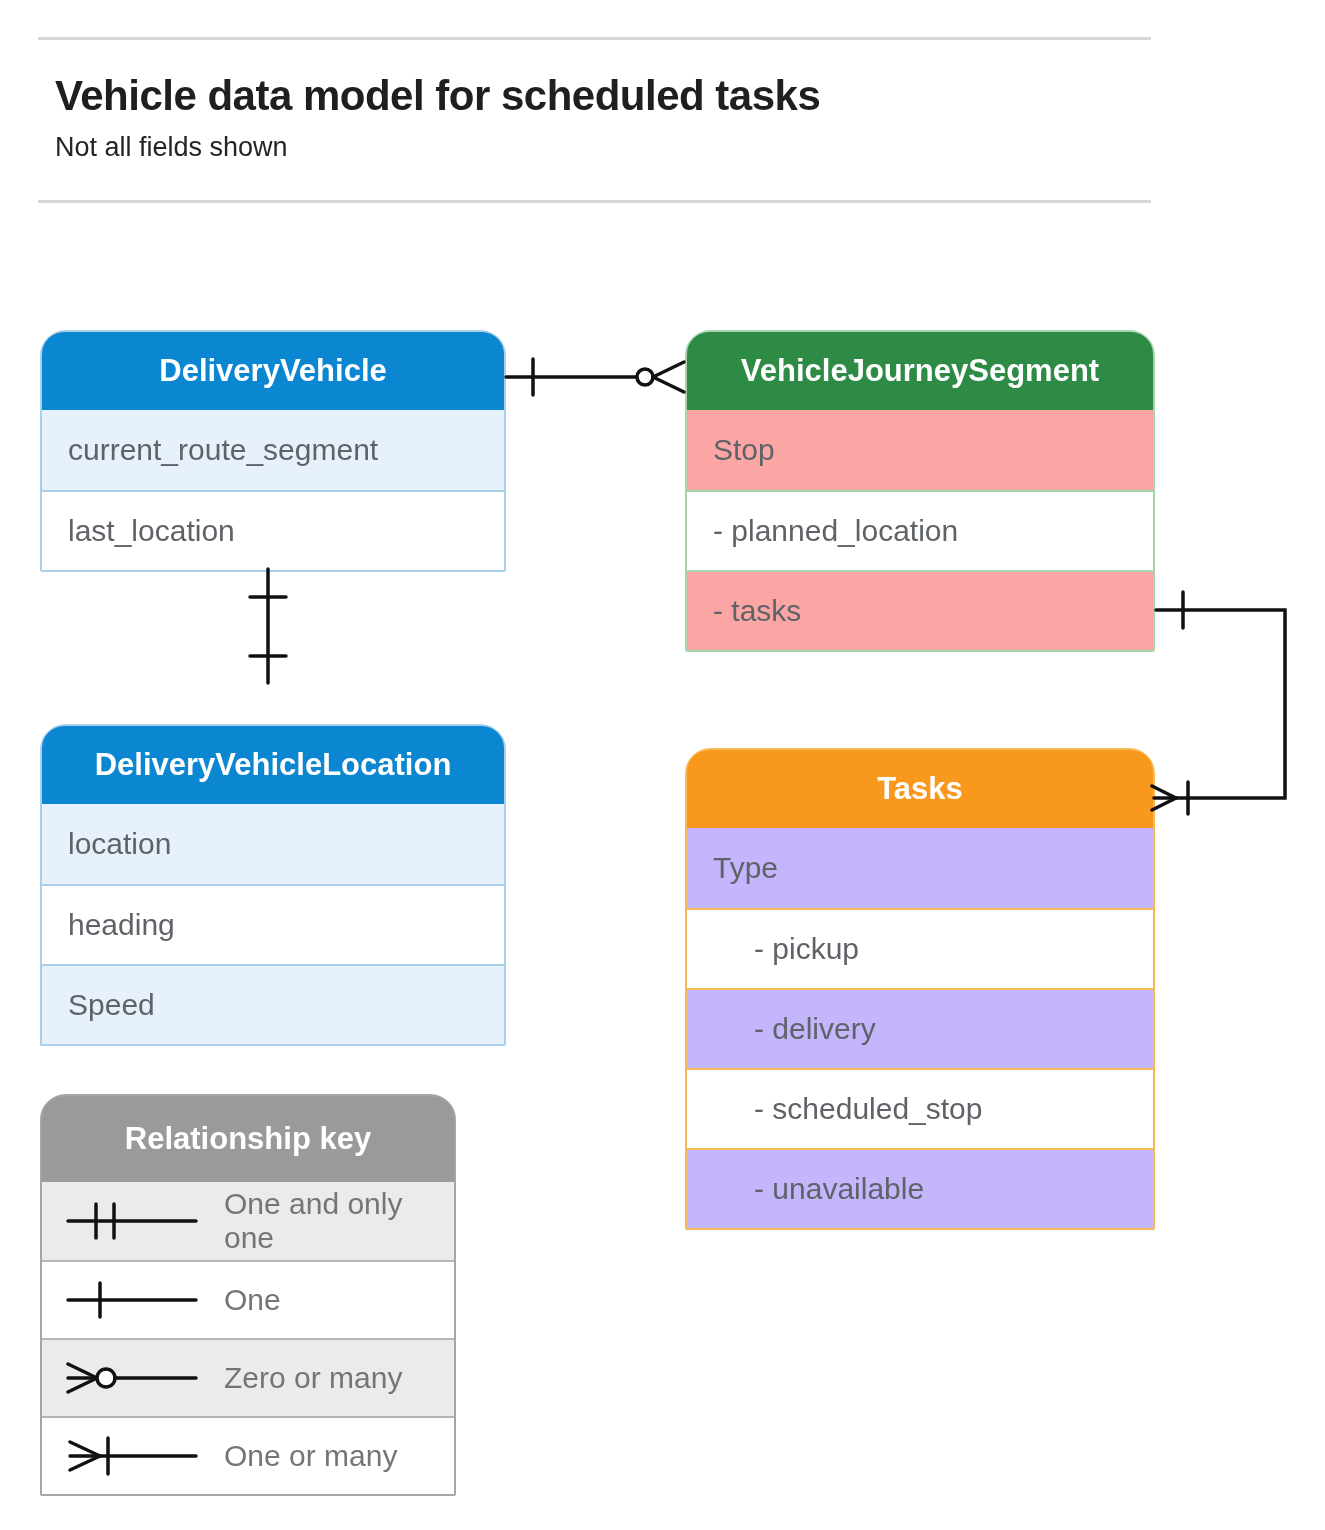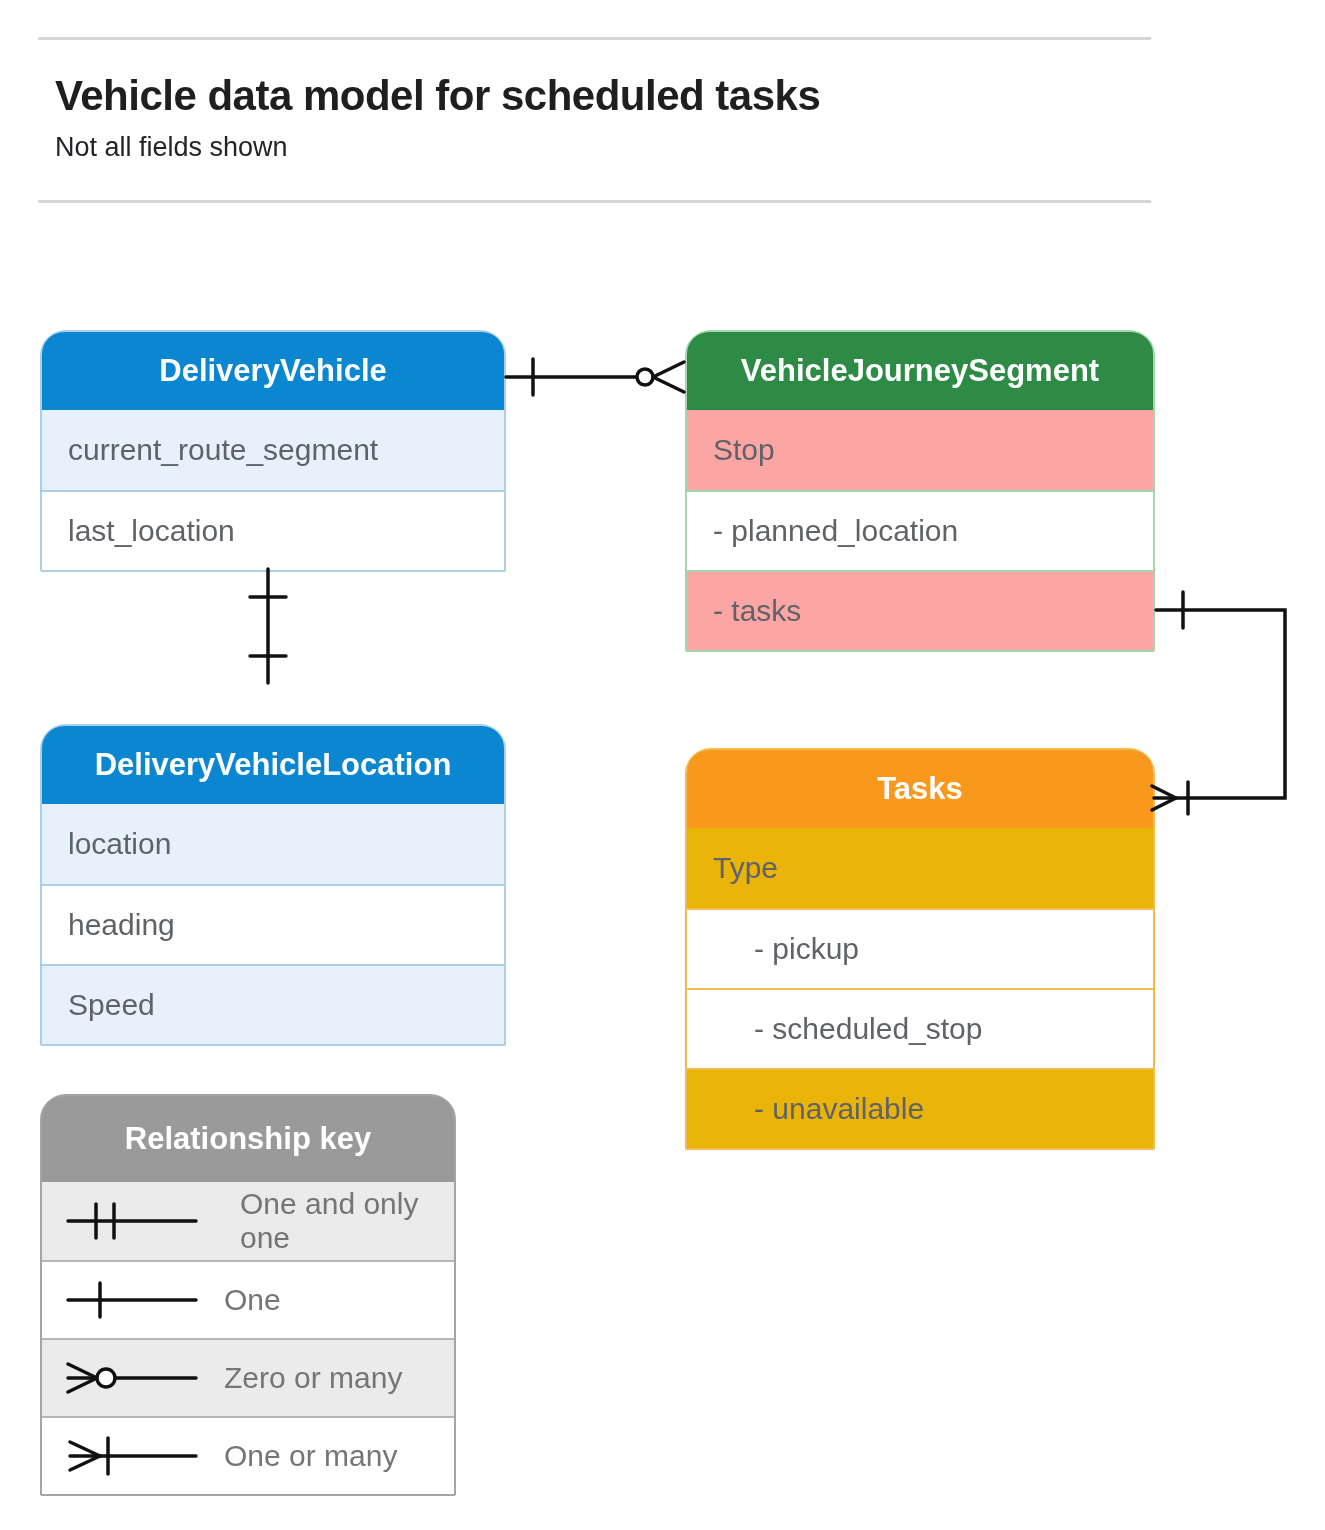--- a/index.html
+++ b/index.html
@@ -26,21 +26,21 @@
   .blue .entity-row.tint{background:#e7f1fb;}
 
   .green{border-color:#a6d4ae;}
   .green .entity-header{background:#2e8b46;}
   .green .entity-row{border-top-color:#a6d4ae;}
   .green .entity-row.tint{background:#fca5a5;}
 
   .orange{border-color:#f5bb51;}
   .orange .entity-header{background:#f8981d;}
   .orange .entity-row{border-top-color:#f5bb51;}
-  .orange .entity-row.tint{background:#eab308;}
+  .orange .entity-row.tint{background:#c4b5fd;}
   .orange .entity-row.indent{padding-left:67px;}
 
   
   .legend{position:absolute;left:40px;top:1094px;width:416px;border:2px solid #a5a5a5;
           border-radius:26px 26px 2px 2px;background:#fff;box-sizing:border-box;}
   .legend-header{height:86px;background:#9a9a9a;border-radius:22px 22px 0 0;display:flex;align-items:center;
                  justify-content:center;color:#fff;font-size:31px;font-weight:700;}
   .legend-row{height:78px;display:flex;align-items:center;padding-left:24px;box-sizing:border-box;
               border-top:2px solid #b5b5b5;font-size:30px;color:#757575;}
   .legend-row.tint{background:#ebebeb;}
@@ -108,33 +108,36 @@
   <div class="entity orange" style="left:685px;top:748px;width:470px;">
     <div class="entity-header">
       <span>Tasks</span>
     </div>
     <div class="entity-row tint" style="border-top:none;">
       <span>Type</span>
     </div>
     <div class="entity-row indent">
       <span>- pickup</span>
     </div>
+    <div class="entity-row tint indent">
+      <span>- delivery</span>
+    </div>
     <div class="entity-row indent">
       <span>- scheduled_stop</span>
     </div>
     <div class="entity-row tint indent">
       <span>- unavailable</span>
     </div>
   </div>
 
   <div class="legend">
     <div class="legend-header">
       <span>Relationship key</span>
     </div>
-    <div class="legend-row tint" style="border-top:none;gap:16px;">
+    <div class="legend-row tint" style="border-top:none;">
       <svg class="legend-symbol" viewBox="0 0 132 44">
         <path d="M2 22 H130"></path>
           <path d="M30 5 V39"></path>
           <path d="M48 5 V39"></path>
       </svg>
       <span>One and only one</span>
     </div>
     <div class="legend-row">
       <svg class="legend-symbol" viewBox="0 0 132 44">
         <path d="M2 22 H130"></path>

